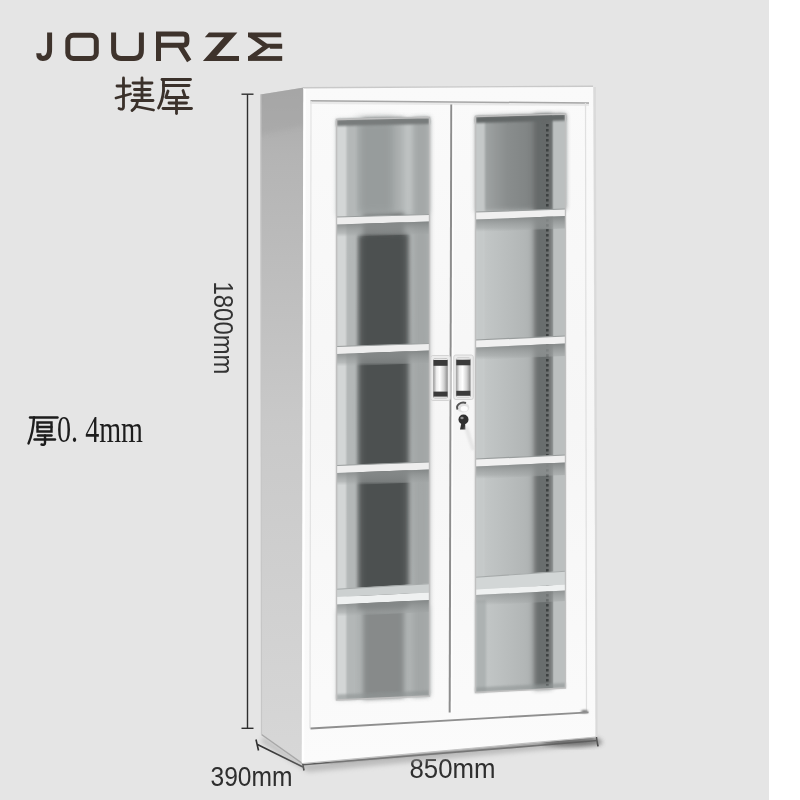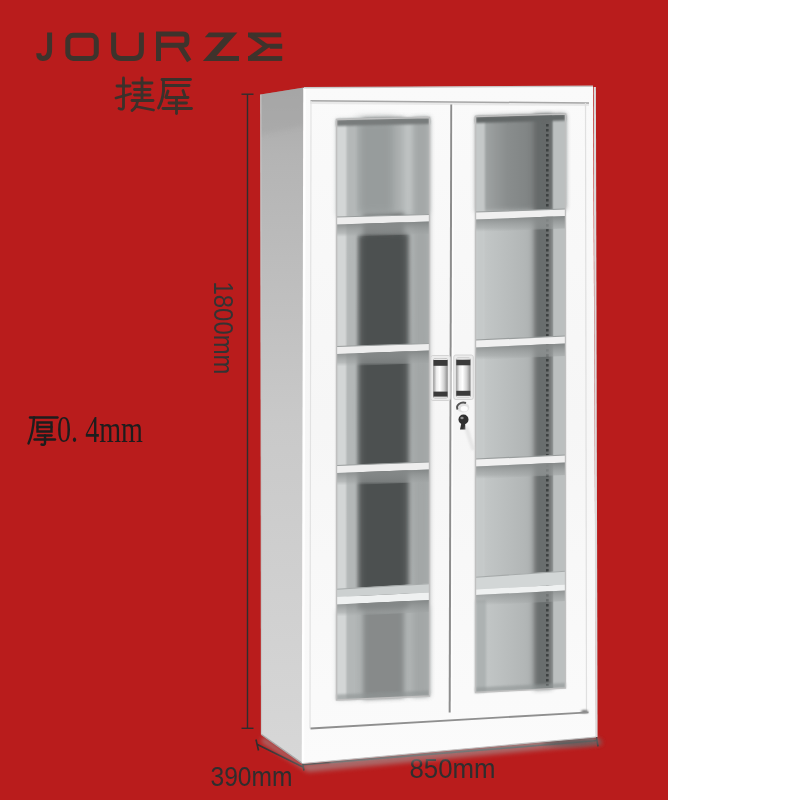--- a/index.html
+++ b/index.html
@@ -1,16 +1,16 @@
 <!DOCTYPE html>
 <html><head>
 <meta charset="utf-8">
 <style>
 html,body{margin:0;padding:0;background:#ffffff;}
-#page{position:relative;width:668px;height:800px;background:#b91c1c;overflow:hidden;
+#page{position:relative;width:769px;height:800px;background:#e5e5e5;overflow:hidden;
 font-family:"Liberation Sans",sans-serif;}
 </style>
 </head>
 <body>
 <div id="page">
 <svg width="800" height="800" viewBox="0 0 800 800">
 <defs>
 <linearGradient id="sideGrad" x1="0" y1="0" x2="0" y2="1">
 <stop offset="0" stop-color="#a9a9a9"></stop>
           <stop offset="0.1" stop-color="#b4b4b4"></stop>

